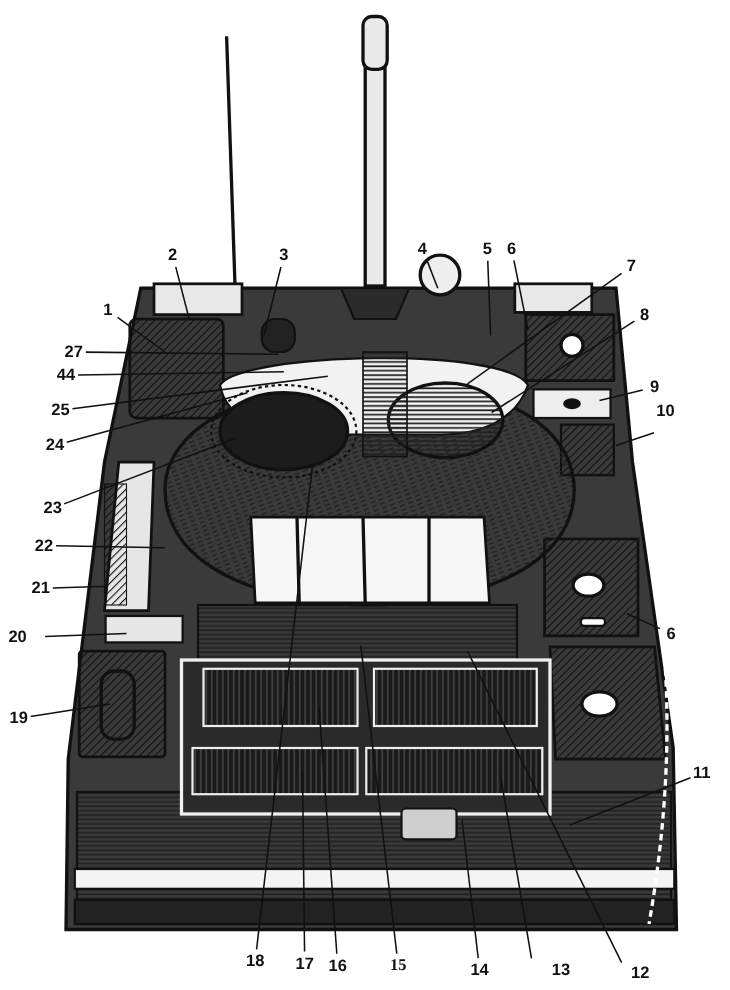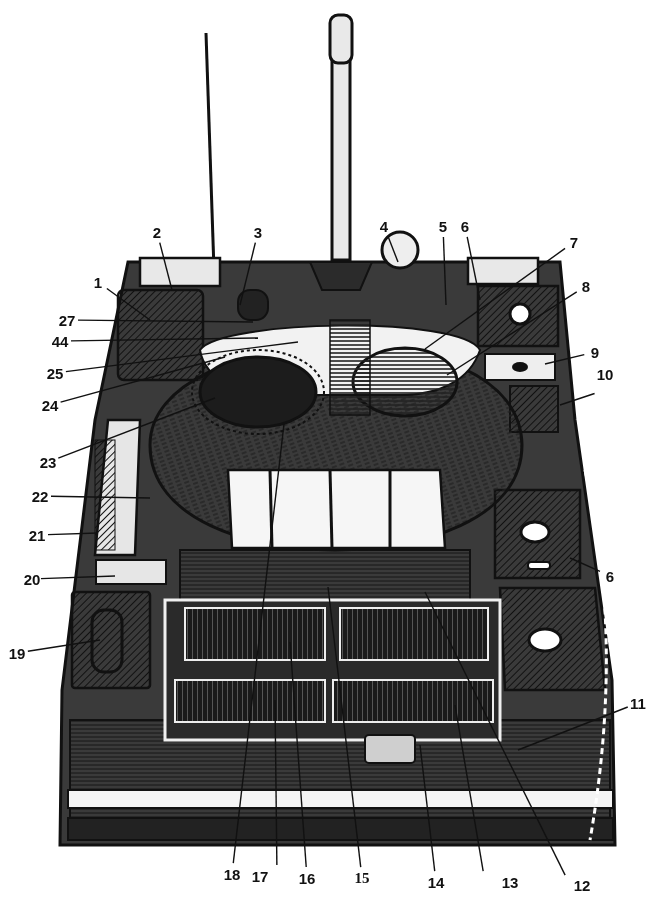--- a/index.html
+++ b/index.html
@@ -146,24 +146,24 @@
     <div class="label" style="left: 586px; top: 286px;">8</div>
     <div class="label" style="left: 595px; top: 352px;">9</div>
     <div class="label" style="left: 605px; top: 374px;">10</div>
     <div class="label" style="left: 610px; top: 576px;">6</div>
     <div class="label" style="left: 638px; top: 703px;">11</div>
     <div class="label" style="left: 570px; top: 885px; margin-left: 12px;">12</div>
     <div class="label" style="left: 485px; top: 882px; margin-left: 25px;">13</div>
     <div class="label" style="left: 436px; top: 882px;">14</div>
     <div class="label" style="left: 362px; top: 878px; font-family: Liberation Serif, serif;">15</div>
     <div class="label" style="left: 307px; top: 878px;">16</div>
-    <div class="label" style="left: 260px; top: 876px;">17</div>
+    <div class="label" style="left: 277px; top: 876px;">17</div>
     <div class="label" style="left: 232px; top: 874px;">18</div>
     <div class="label" style="left: 17px; top: 653px;">19</div>
-    <div class="label" style="left: 32px; top: 579px;">20</div>
+    <div class="label" style="left: 16px; top: 579px;">20</div>
     <div class="label" style="left: 37px; top: 535px;">21</div>
     <div class="label" style="left: 40px; top: 496px;">22</div>
     <div class="label" style="left: 48px; top: 462px;">23</div>
     <div class="label" style="left: 50px; top: 405px;">24</div>
     <div class="label" style="left: 55px; top: 373px;">25</div>
     <div class="label" style="left: 60px; top: 341px;">44</div>
     <div class="label" style="left: 67px; top: 320px;">27</div>
   </div>
 
 </body></html>

